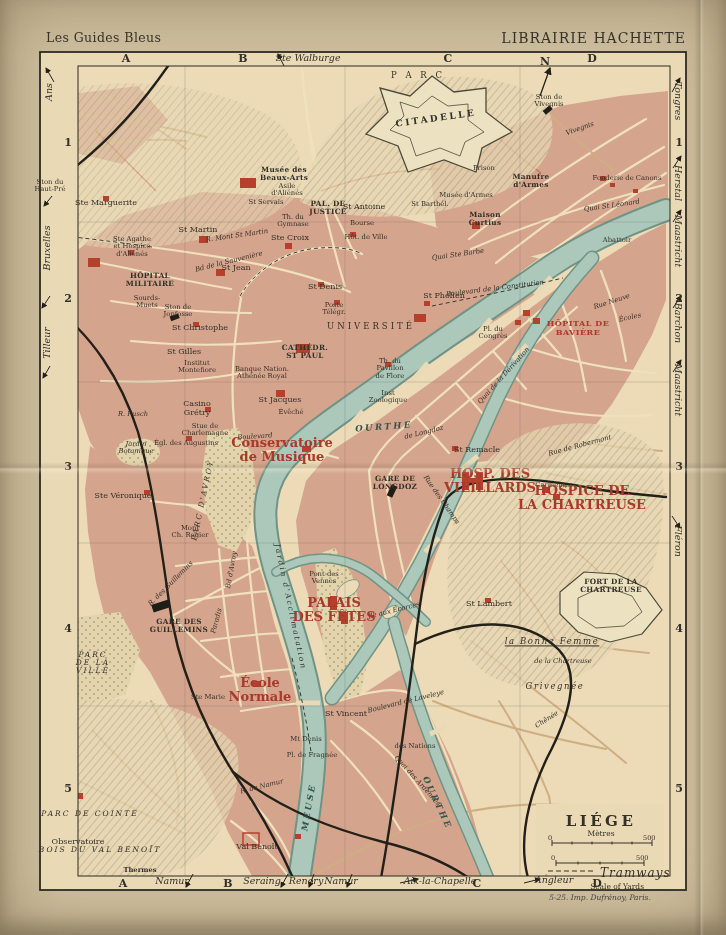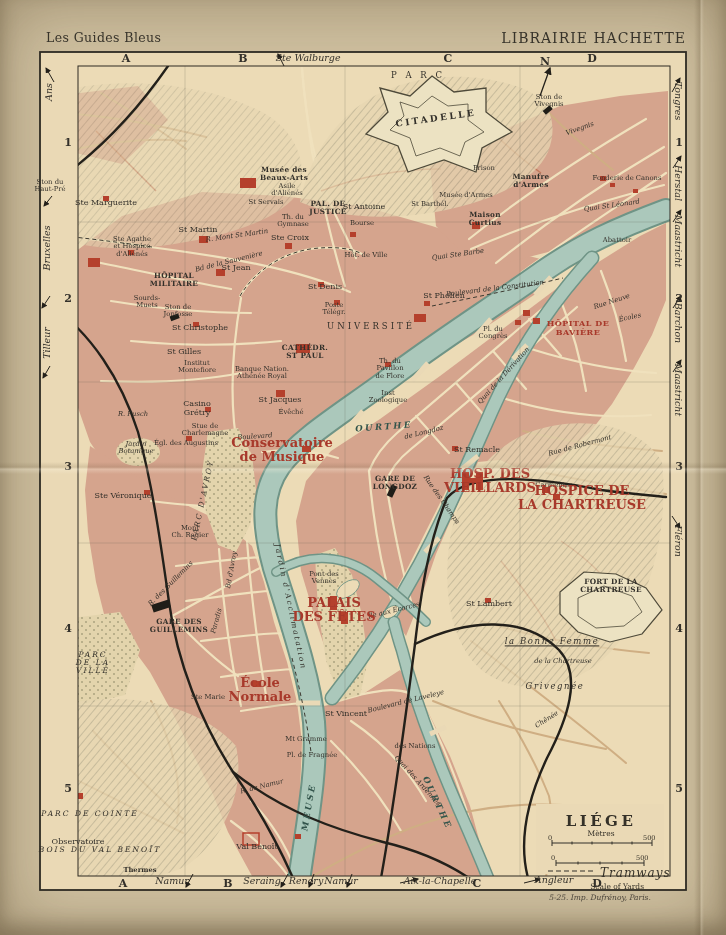--- a/index.html
+++ b/index.html
@@ -297,36 +297,36 @@
       <div class="lbl k-edge" style="left: 440px; top: 881px; transform: translate(-50%, -50%) rotate(0deg);">Aix-la-Chapelle</div>
       <div class="lbl k-edge" style="left: 554px; top: 880px; transform: translate(-50%, -50%) rotate(0deg);">Angleur</div>
       <div class="lbl k-caps2" style="left: 418px; top: 76px; transform: translate(-50%, -50%) rotate(0deg);">P A R C</div>
       <div class="lbl k-caps" style="left: 436px; top: 119px; transform: translate(-50%, -50%) rotate(-8deg);">CITADELLE</div>
       <div class="lbl k-small" style="left: 549px; top: 101px; transform: translate(-50%, -50%) rotate(0deg);">Ston de<br>Vivegnis</div>
       <div class="lbl k-bold" style="left: 284px; top: 174px; transform: translate(-50%, -50%) rotate(0deg);">Musée des<br>Beaux-Arts</div>
       <div class="lbl k-small" style="left: 287px; top: 190px; transform: translate(-50%, -50%) rotate(0deg);">Asile<br>d'Aliénés</div>
       <div class="lbl k-small" style="left: 266px; top: 203px; transform: translate(-50%, -50%) rotate(0deg);">St Servais</div>
       <div class="lbl k-name" style="left: 106px; top: 203px; transform: translate(-50%, -50%) rotate(0deg);">Ste Marguerite</div>
       <div class="lbl k-small" style="left: 132px; top: 247px; transform: translate(-50%, -50%) rotate(0deg);">Ste Agathe<br>et Hospice<br>d'Aliénés</div>
-      <div class="lbl k-bold" style="left: 150px; top: 280px; transform: translate(-50%, -50%) rotate(0deg); margin-left: 24px;">HÔPITAL<br>MILITAIRE</div>
+      <div class="lbl k-bold" style="left: 150px; top: 280px; transform: translate(-50%, -50%) rotate(0deg);">HÔPITAL<br>MILITAIRE</div>
       <div class="lbl k-small" style="left: 147px; top: 302px; transform: translate(-50%, -50%) rotate(0deg);">Sourds-<br>Muets</div>
       <div class="lbl k-small" style="left: 178px; top: 311px; transform: translate(-50%, -50%) rotate(0deg);">Ston de<br>Jonfosse</div>
       <div class="lbl k-name" style="left: 200px; top: 328px; transform: translate(-50%, -50%) rotate(0deg);">St Christophe</div>
       <div class="lbl k-name" style="left: 184px; top: 352px; transform: translate(-50%, -50%) rotate(0deg);">St Gilles</div>
       <div class="lbl k-small" style="left: 197px; top: 367px; transform: translate(-50%, -50%) rotate(0deg);">Institut<br>Montefiore</div>
       <div class="lbl k-name" style="left: 198px; top: 230px; transform: translate(-50%, -50%) rotate(0deg);">St Martin</div>
       <div class="lbl k-it" style="left: 237px; top: 236px; transform: translate(-50%, -50%) rotate(-8deg);">R. Mont St Martin</div>
       <div class="lbl k-it" style="left: 229px; top: 262px; transform: translate(-50%, -50%) rotate(-14deg);">Bd de la Sauvenière</div>
       <div class="lbl k-name" style="left: 236px; top: 268px; transform: translate(-50%, -50%) rotate(0deg);">St Jean</div>
       <div class="lbl k-name" style="left: 290px; top: 238px; transform: translate(-50%, -50%) rotate(0deg);">Ste Croix</div>
       <div class="lbl k-small" style="left: 293px; top: 221px; transform: translate(-50%, -50%) rotate(0deg);">Th. du<br>Gymnase</div>
       <div class="lbl k-bold" style="left: 328px; top: 208px; transform: translate(-50%, -50%) rotate(0deg);">PAL. DE<br>JUSTICE</div>
       <div class="lbl k-name" style="left: 364px; top: 207px; transform: translate(-50%, -50%) rotate(0deg);">St Antoine</div>
       <div class="lbl k-small" style="left: 362px; top: 224px; transform: translate(-50%, -50%) rotate(0deg);">Bourse</div>
-      <div class="lbl k-small" style="left: 354px; top: 256px; transform: translate(-50%, -50%) rotate(0deg); padding-left: 24px;">Hôt. de Ville</div>
+      <div class="lbl k-small" style="left: 354px; top: 238px; transform: translate(-50%, -50%) rotate(0deg); padding-left: 24px;">Hôt. de Ville</div>
       <div class="lbl k-small" style="left: 484px; top: 169px; transform: translate(-50%, -50%) rotate(0deg);">Prison</div>
       <div class="lbl k-small" style="left: 430px; top: 205px; transform: translate(-50%, -50%) rotate(0deg);">St Barthél.</div>
       <div class="lbl k-small" style="left: 466px; top: 196px; transform: translate(-50%, -50%) rotate(0deg);">Musée d'Armes</div>
       <div class="lbl k-bold" style="left: 485px; top: 219px; transform: translate(-50%, -50%) rotate(0deg);">Maison<br>Curtius</div>
       <div class="lbl k-bold" style="left: 531px; top: 181px; transform: translate(-50%, -50%) rotate(0deg);">Manufre<br>d'Armes</div>
       <div class="lbl k-small" style="left: 627px; top: 179px; transform: translate(-50%, -50%) rotate(0deg);">Fonderie de Canons</div>
       <div class="lbl k-it" style="left: 580px; top: 129px; transform: translate(-50%, -50%) rotate(-20deg);">Vivegnis</div>
       <div class="lbl k-it" style="left: 612px; top: 206px; transform: translate(-50%, -50%) rotate(-8deg);">Quai St Léonard</div>
       <div class="lbl k-small" style="left: 617px; top: 241px; transform: translate(-50%, -50%) rotate(0deg);">Abattoir</div>
       <div class="lbl k-name" style="left: 325px; top: 287px; transform: translate(-50%, -50%) rotate(0deg);">St Denis</div>
@@ -373,21 +373,21 @@
       <div class="lbl k-spread" style="left: 93px; top: 663px; transform: translate(-50%, -50%) rotate(0deg);">PARC<br>DE LA<br>VILLE</div>
       <div class="lbl k-small" style="left: 324px; top: 578px; transform: translate(-50%, -50%) rotate(0deg);">Pont des<br>Vennes</div>
       <div class="lbl k-it" style="left: 394px; top: 611px; transform: translate(-50%, -50%) rotate(-14deg);">Île aux Écorces</div>
       <div class="lbl k-spread" style="left: 290px; top: 607px; transform: translate(-50%, -50%) rotate(78deg);">Jardin d'Acclimatation</div>
       <div class="lbl k-red" style="left: 334px; top: 610px; transform: translate(-50%, -50%) rotate(0deg);">PALAIS<br>DES FÊTES</div>
       <div class="lbl k-red" style="left: 260px; top: 690px; transform: translate(-50%, -50%) rotate(0deg);">École<br>Normale</div>
       <div class="lbl k-small" style="left: 208px; top: 698px; transform: translate(-50%, -50%) rotate(0deg);">Ste Marie</div>
       <div class="lbl k-name" style="left: 346px; top: 714px; transform: translate(-50%, -50%) rotate(0deg);">St Vincent</div>
       <div class="lbl k-it" style="left: 406px; top: 702px; transform: translate(-50%, -50%) rotate(-14deg);">Boulevard de Laveleye</div>
       <div class="lbl k-small" style="left: 415px; top: 747px; transform: translate(-50%, -50%) rotate(0deg);">des Nations</div>
-      <div class="lbl k-small" style="left: 306px; top: 740px; transform: translate(-50%, -50%) rotate(0deg);">Mt Gramme</div>
+      <div class="lbl k-small" style="left: 306px; top: 740px; transform: translate(-50%, -50%) rotate(0deg);">Mt Denis</div>
       <div class="lbl k-small" style="left: 312px; top: 756px; transform: translate(-50%, -50%) rotate(0deg);">Pl. de Fragnée</div>
       <div class="lbl k-it" style="left: 417px; top: 781px; transform: translate(-50%, -50%) rotate(48deg);">Quai des Ardennes</div>
       <div class="lbl k-water" style="left: 437px; top: 803px; transform: translate(-50%, -50%) rotate(65deg);">OURTHE</div>
       <div class="lbl k-water" style="left: 309px; top: 807px; transform: translate(-50%, -50%) rotate(-80deg);">MEUSE</div>
       <div class="lbl k-name" style="left: 489px; top: 604px; transform: translate(-50%, -50%) rotate(0deg);">St Lambert</div>
       <div class="lbl k-it2" style="left: 552px; top: 642px; transform: translate(-50%, -50%) rotate(0deg); text-decoration: underline;">la Bonne Femme</div>
       <div class="lbl k-it" style="left: 563px; top: 662px; transform: translate(-50%, -50%) rotate(0deg);">de la Chartreuse</div>
       <div class="lbl k-it2" style="left: 555px; top: 687px; transform: translate(-50%, -50%) rotate(0deg);">Grivegnée</div>
       <div class="lbl k-it" style="left: 547px; top: 720px; transform: translate(-50%, -50%) rotate(-32deg);">Chênée</div>
       <div class="lbl k-name" style="left: 78px; top: 842px; transform: translate(-50%, -50%) rotate(0deg);">Observatoire</div>

